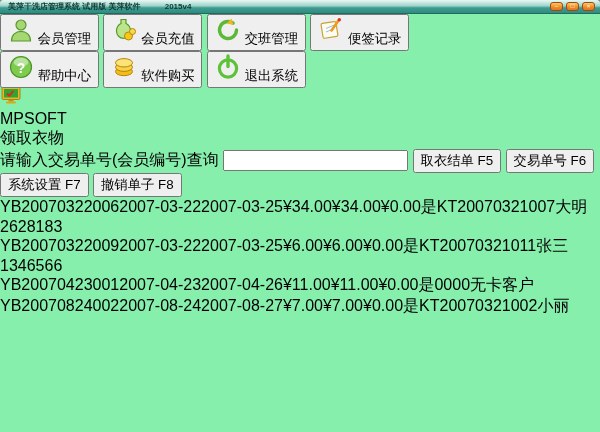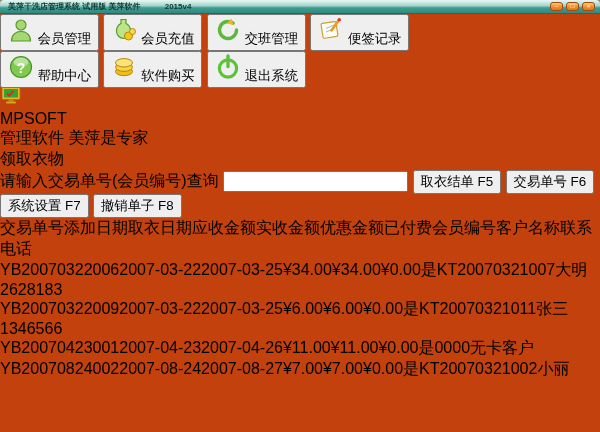--- a/index.html
+++ b/index.html
@@ -1,20 +1,20 @@
 <!DOCTYPE html>
 <html><head>
 <meta charset="utf-8">
 <style>
   html,body{margin:0;padding:0;background:#888;}
   *{box-sizing:border-box;}
   .window{
     position:relative;width:600px;height:432px;overflow:hidden;
     font-family:"Liberation Sans","DejaVu Sans",sans-serif;
-    background:#c2410c;border-radius:4px 4px 0 0;
+    background:#86efac;border-radius:4px 4px 0 0;
   }
   
   .titlebar{position:absolute;left:0;top:0;width:600px;height:14px;
     background:linear-gradient(180deg,#e9f8f4 0%,#9fd4cb 45%,#3f9c91 60%,#2f8b80 100%);
     border-bottom:1px solid #1f6b62;}
   .title-text{position:absolute;left:8px;top:0;height:14px;line-height:14px;
     font-size:8px;font-weight:bold;color:#0b3a33;white-space:nowrap;}
   .title-ver{margin-left:22px;}
   .win-btns{position:absolute;right:5px;top:2px;display:flex;gap:3px;}
   .win-btn{width:13px;height:9px;border-radius:3px;border:1px solid #a04a10;
@@ -243,21 +243,20 @@
             <path d="M7 9.5l2.2 2.2L13.5 7" stroke="#e02818" stroke-width="1.8" fill="none"></path>
             <rect x="8.5" y="15.5" width="5" height="2" fill="#bf8e10"></rect>
             <rect x="6" y="17.5" width="10" height="2" rx="1" fill="#d8a818"></rect>
           </svg>
       </span>
     </div>
     <div class="sb-logo">
       <div class="logo-line">
         <span class="logo-mp">MP</span><span class="logo-soft">SOFT</span>
       </div>
-      <div class="logo-tag">管理软件 美萍是专家</div>
     </div>
   </div>
 
   <div class="binder">
     <div class="ring" style="top:43px"><span class="rod"></span><span class="donut"></span><span class="hole"></span></div>
     <div class="ring" style="top:100px"><span class="rod"></span><span class="donut"></span><span class="hole"></span></div>
     <div class="ring" style="top:145px"><span class="rod"></span><span class="donut"></span><span class="hole"></span></div>
     <div class="ring" style="top:192px"><span class="rod"></span><span class="donut"></span><span class="hole"></span></div>
   </div>
 
@@ -268,21 +267,20 @@
       <span class="search-label">请输入交易单号(会员编号)查询</span>
       <input class="search-input" value="" style="">
       <button class="act-btn" style="left:230px">取衣结单 F5</button>
       <button class="act-btn" style="left:284px">交易单号 F6</button>
       <button class="act-btn" style="left:338px">系统设置 F7</button>
       <button class="act-btn" style="left:392px">撤销单子 F8</button>
     </div>
 
 
     <div class="mtable">
-      <div class="mhead"><span class="c">交易单号</span><span class="c">添加日期</span><span class="c">取衣日期</span><span class="c">应收金额</span><span class="c">实收金额</span><span class="c">优惠金额</span><span class="c">已付费</span><span class="c">会员编号</span><span class="c">客户名称</span><span class="c">联系电话</span></div>
       <div class="mbody">
           <div class="mrow selected"><span class="c">YB20070322006</span><span class="c">2007-03-22</span><span class="c">2007-03-25</span><span class="c">¥34.00</span><span class="c">¥34.00</span><span class="c">¥0.00</span><span class="c">是</span><span class="c">KT20070321007</span><span class="c">大明</span><span class="c">2628183</span></div>
           <div class="mrow"><span class="c">YB20070322009</span><span class="c">2007-03-22</span><span class="c">2007-03-25</span><span class="c">¥6.00</span><span class="c">¥6.00</span><span class="c">¥0.00</span><span class="c">是</span><span class="c">KT20070321011</span><span class="c">张三</span><span class="c">1346566</span></div>
           <div class="mrow"><span class="c">YB20070423001</span><span class="c">2007-04-23</span><span class="c">2007-04-26</span><span class="c">¥11.00</span><span class="c">¥11.00</span><span class="c">¥0.00</span><span class="c">是</span><span class="c">0000</span><span class="c">无卡客户</span><span class="c"></span></div>
           <div class="mrow"><span class="c">YB20070824002</span><span class="c">2007-08-24</span><span class="c">2007-08-27</span><span class="c">¥7.00</span><span class="c">¥7.00</span><span class="c">¥0.00</span><span class="c">是</span><span class="c">KT20070321002</span><span class="c">小丽</span></div>
         </div>
 
     </div>
 
   </div>

